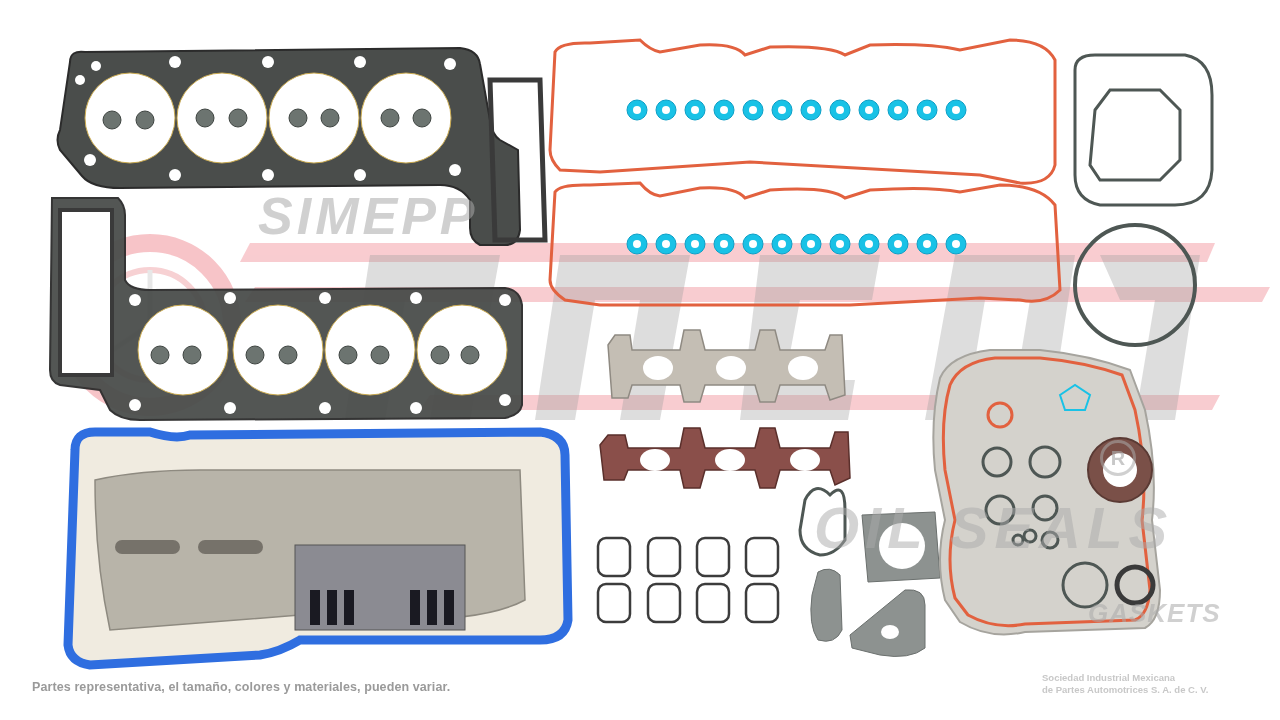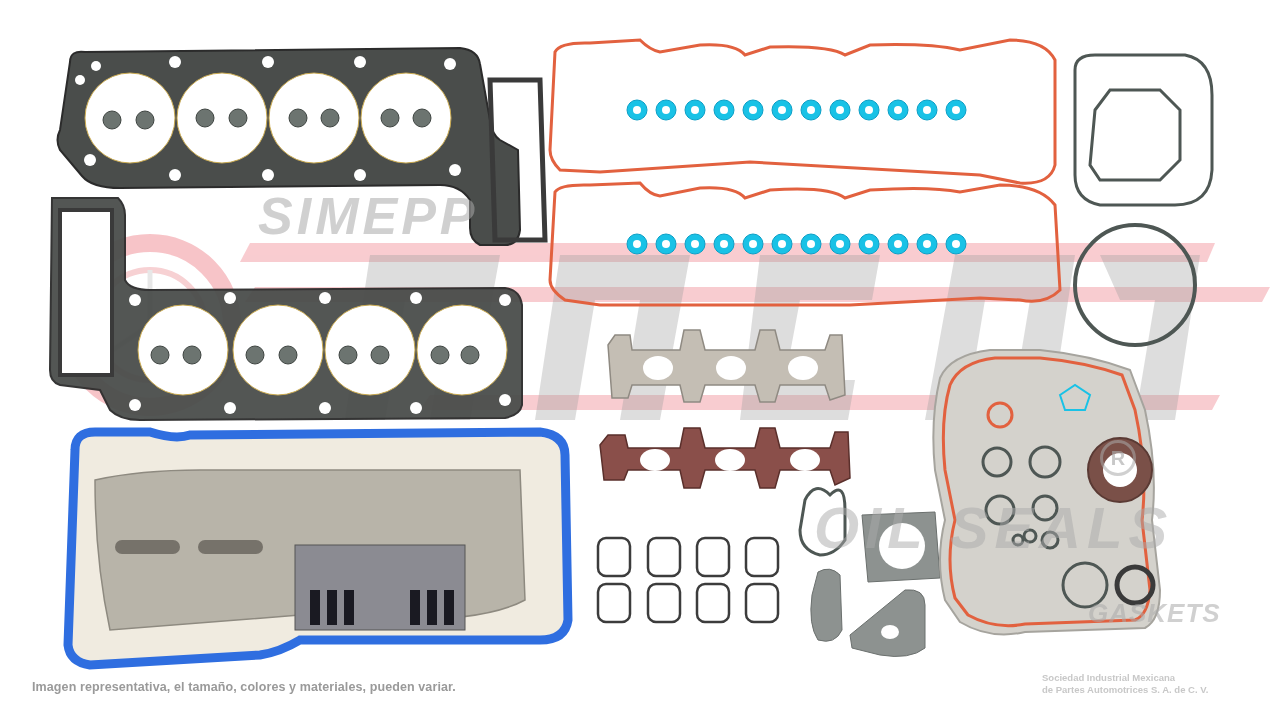--- a/index.html
+++ b/index.html
@@ -281,17 +281,17 @@
   </g>
 
 </svg>
 </div>
 
 <div class="wm-gaskets">SIMEPP</div>
 <div class="wm-oilseals">OIL SEALS</div>
 <div class="wm-reg">R</div>
 <div class="wm-simepp">GASKETS</div>
 
-<div class="caption-left">Imagen representativa, el tamaño, colores y materiales, pueden variar.</div>
+<div class="caption-left">Partes representativa, el tamaño, colores y materiales, pueden variar.</div>
 <div class="caption-right">
   <div>Sociedad Industrial Mexicana</div>
   <div>de Partes Automotrices S. A. de C. V.</div>
 </div>
 
 </body></html>

